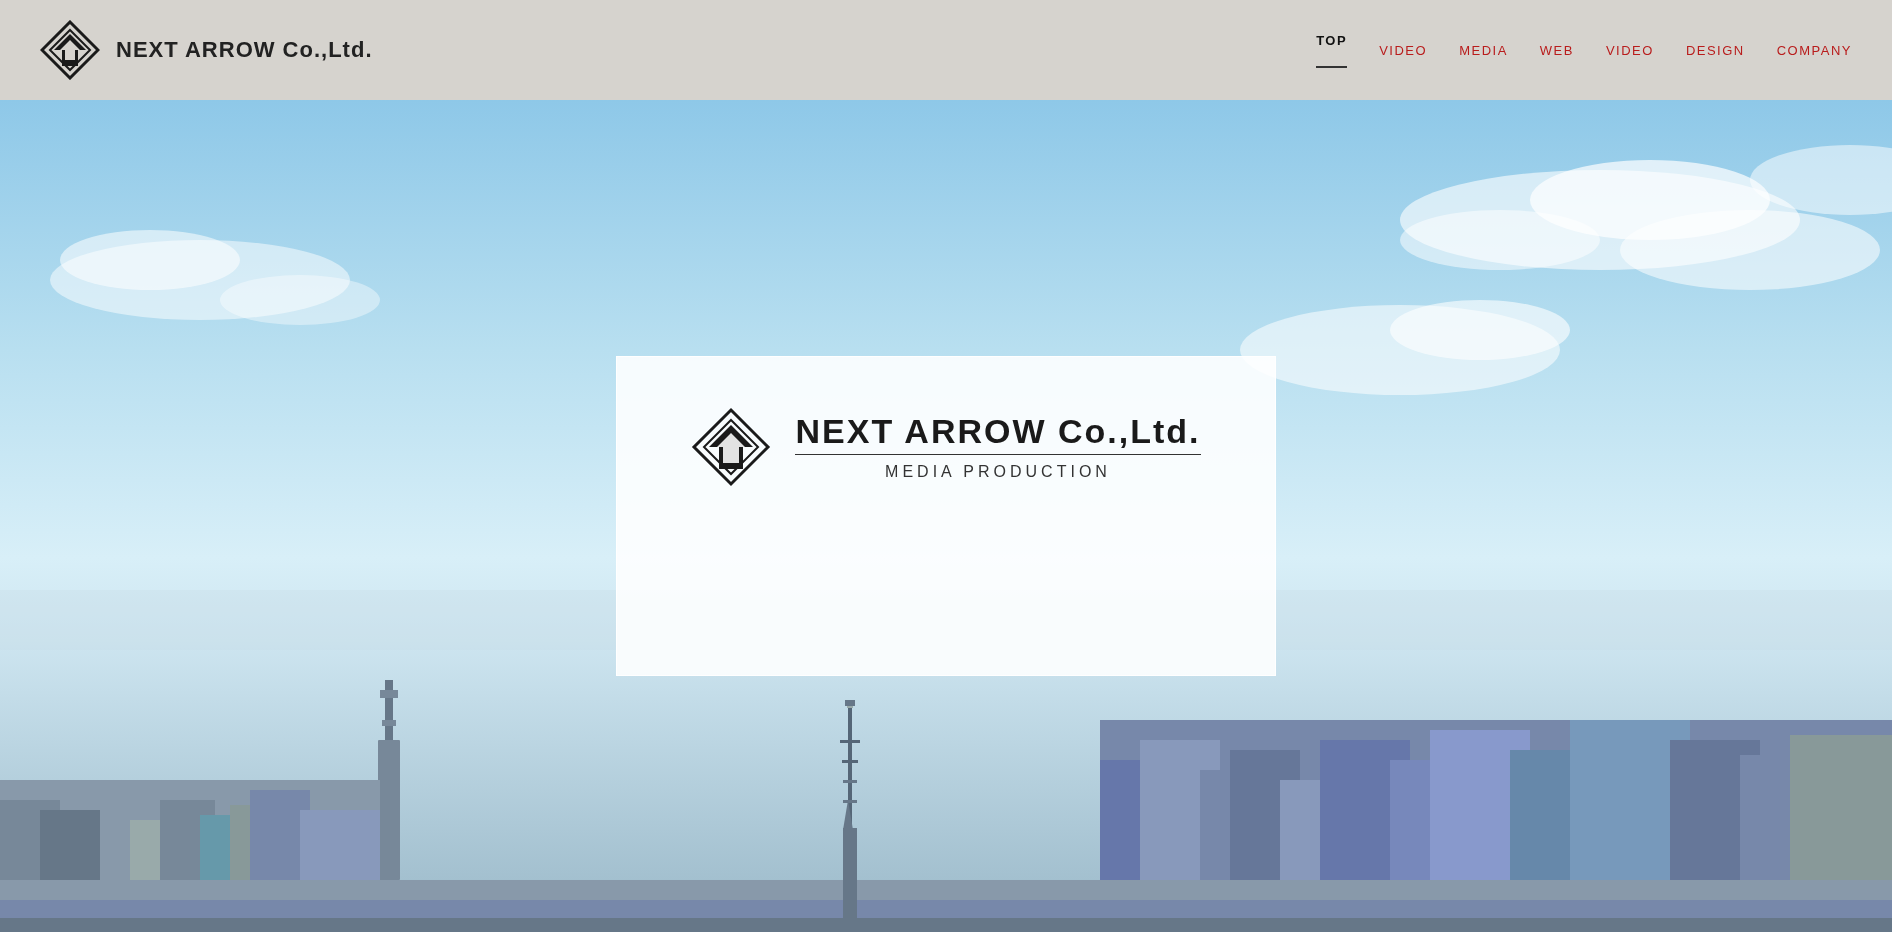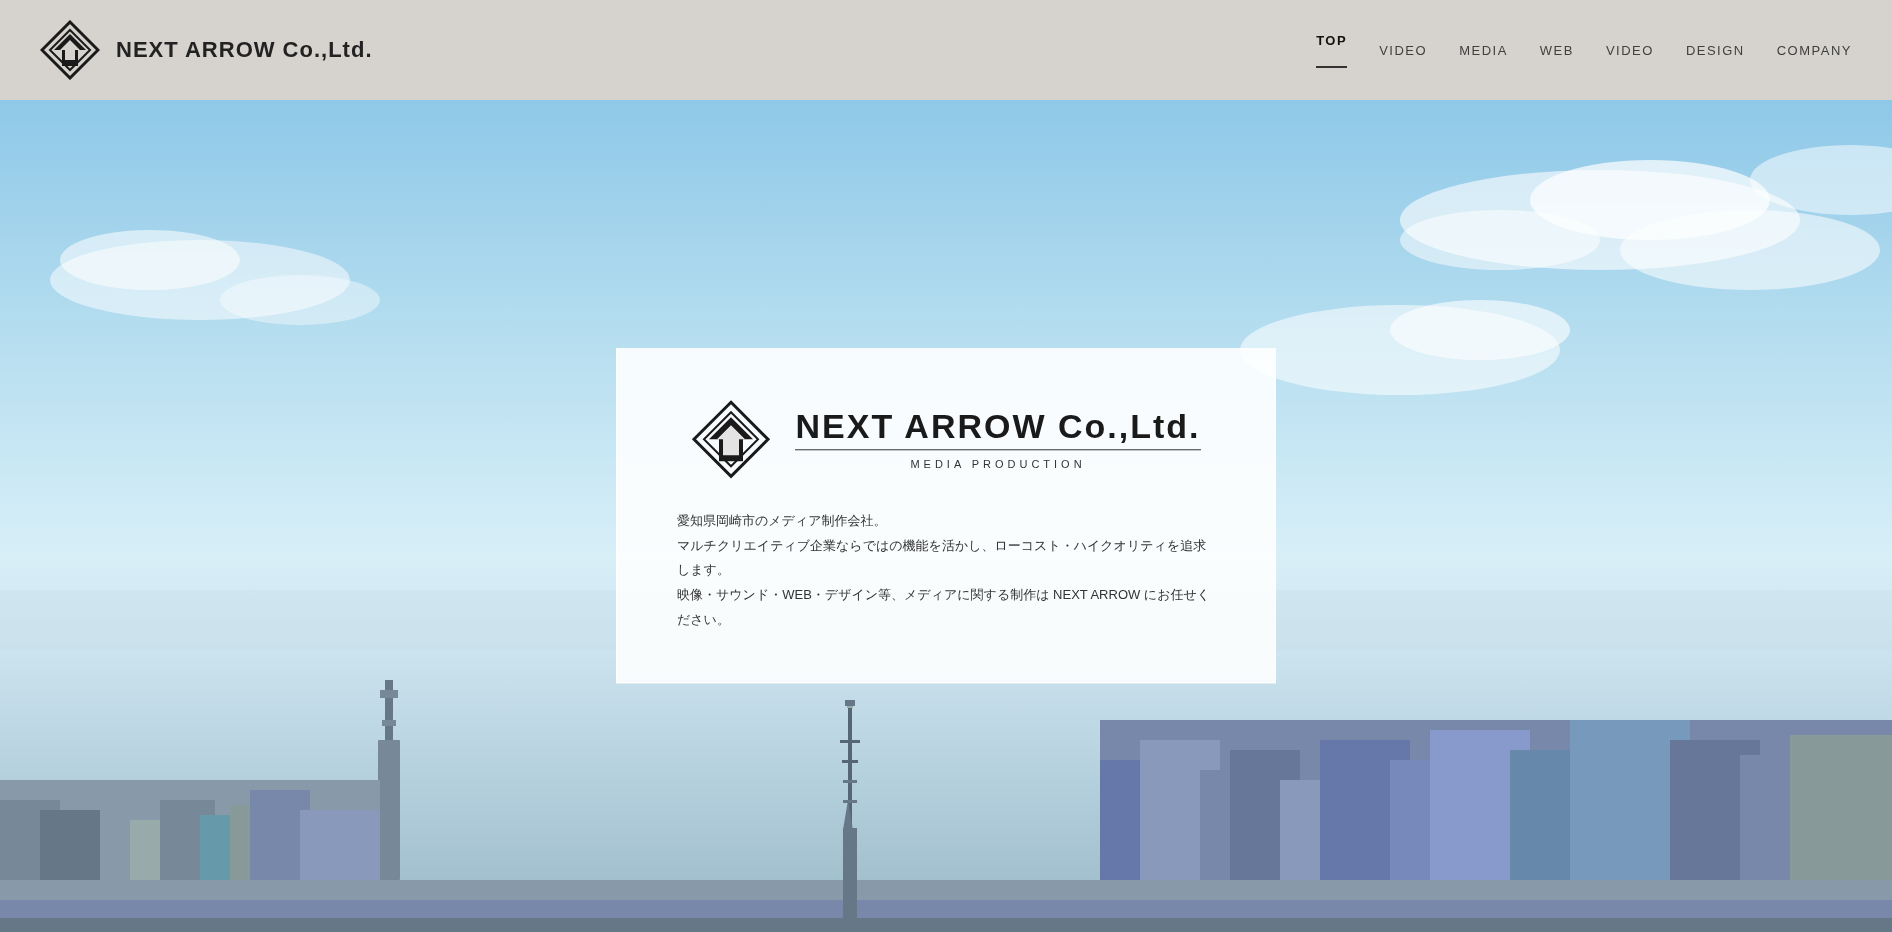--- a/index.html
+++ b/index.html
@@ -33,21 +33,21 @@
       letter-spacing: 1px;
     }
     #nav {
       display: flex;
       align-items: center;
       gap: 32px;
     }
     .nav-item {
       font-size: 13px;
       letter-spacing: 1.5px;
-      color: #404040;
+      color: #b91c1c;
       cursor: pointer;
       text-decoration: none;
     }
     .nav-item.active {
       font-weight: bold;
       color: #111;
       border-bottom: 2px solid #333;
       padding-bottom: 18px;
     }
 
@@ -114,21 +114,21 @@
       font-size: 34px;
       font-weight: bold;
       color: #1a1a1a;
       letter-spacing: 2px;
       line-height: 1;
       border-bottom: 1.5px solid #333;
       padding-bottom: 6px;
       width: 100%;
     }
     #card-sub-title {
-      font-size: 11px;
+      font-size: 16px;
       letter-spacing: 4px;
       color: #333;
       margin-top: 8px;
       align-self: center;
     }
 
     #card-description {
       font-size: 13px;
       color: #333;
       line-height: 1.9;
@@ -259,19 +259,14 @@
 
         <polygon points="18,40 40,18 62,40 52,40 52,62 28,62 28,40" fill="#1a1a1a"></polygon>
 
         <polygon points="40,26 54,40 48,40 48,56 32,56 32,40 26,40" fill="rgba(255,255,255,0.88)"></polygon>
       </svg>
       <div id="card-title-group">
         <span id="card-main-title">NEXT ARROW Co.,Ltd.</span>
         <span id="card-sub-title">MEDIA PRODUCTION</span>
       </div>
     </div>
-    <div id="card-description">
-      <p>愛知県岡崎市のメディア制作会社。</p>
-      <p>マルチクリエイティブ企業ならではの機能を活かし、ローコスト・ハイクオリティを追求します。</p>
-      <p>映像・サウンド・WEB・デザイン等、メディアに関する制作は NEXT ARROW にお任せください。</p>
-    </div>
   </div>
 </section>
 
 </body></html>

